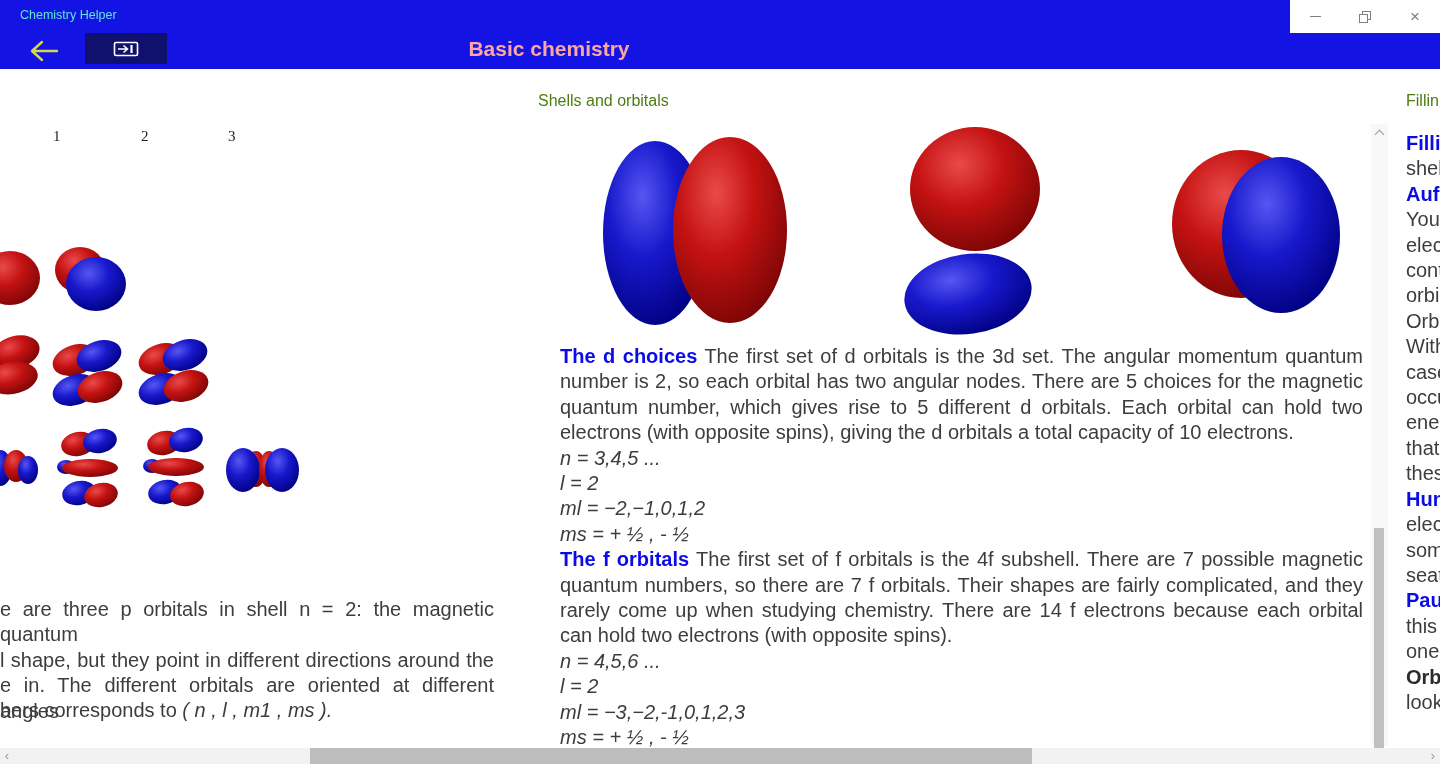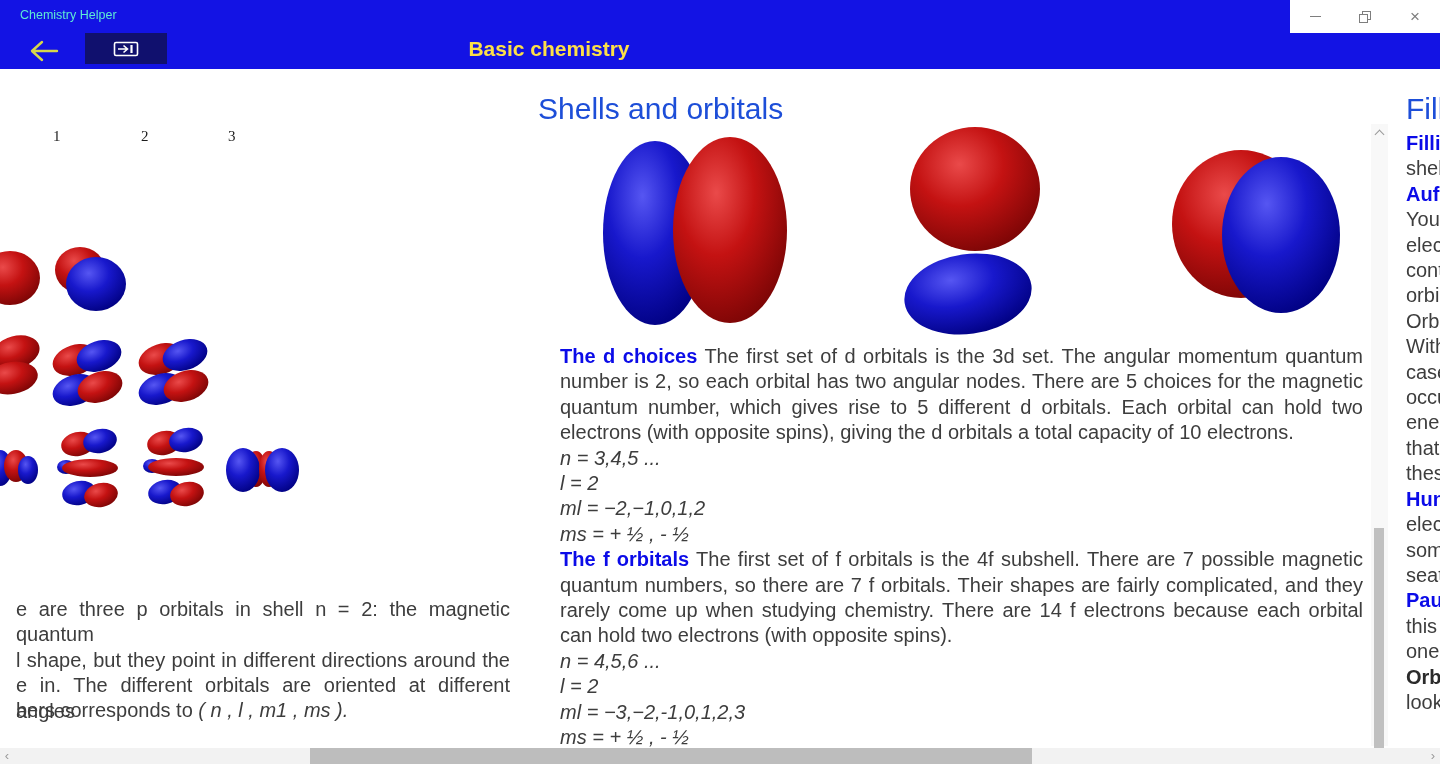--- a/index.html
+++ b/index.html
@@ -14,28 +14,28 @@
   .win-btn{flex:1;display:flex;align-items:center;justify-content:center;color:#7e7e7e;cursor:default;}
   .min-glyph{display:inline-block;width:11px;border-top:1.2px solid #7e7e7e;}
   .restore-glyph{position:relative;width:12px;height:12px;display:inline-block;}
   .rg-back{position:absolute;left:3px;top:0;width:7px;height:7px;border:1px solid #7e7e7e;}
   .rg-front{position:absolute;left:0;top:3px;width:7px;height:7px;border:1px solid #7e7e7e;background:#fff;}
   .close-glyph{font-size:17px;line-height:17px;}
   
   .navbar{position:absolute;left:0;top:33px;width:1440px;height:36px;background:#1313e4;}
   .back-btn{position:absolute;left:22px;top:4px;width:42px;height:28px;display:flex;align-items:center;justify-content:center;}
   .jump-btn{position:absolute;left:85px;top:0;width:82px;height:31px;background:#10106e;display:flex;align-items:center;justify-content:center;}
-  .nav-title{position:absolute;left:399px;top:4px;width:300px;text-align:center;color:#fde047;font-weight:bold;font-size:21px;}
-  
-  .heading{position:absolute;font-size:30px;color:#1d4ed8;white-space:nowrap;}
+  .nav-title{position:absolute;left:399px;top:4px;width:300px;text-align:center;color:#fca5a5;font-weight:bold;font-size:21px;}
+  
+  .heading{position:absolute;font-size:16px;color:#4d7c0f;white-space:nowrap;}
   #heading-center{left:538px;top:92px;}
   #heading-right{left:1406px;top:92px;}
   
   .col-label{position:absolute;top:128px;font-family:"Liberation Serif", serif;font-size:15px;color:#1c1c1c;}
-  .lp-para{position:absolute;left:0;width:494px;font-size:20px;line-height:25.4px;color:#3d3d3d;padding-left:16px;}
+  .lp-para{position:absolute;left:0;width:494px;font-size:20px;line-height:25.4px;color:#3d3d3d;}
   .jline{text-align:justify;text-align-last:justify;}
   .nline{text-align:left;}
   .link{color:#0b0be8;font-weight:bold;}
   .mathit{font-style:italic;}
   
   .cp-flow{position:absolute;left:560px;top:344px;width:803px;font-size:20px;line-height:25.4px;color:#3d3d3d;}
   .cp-flow p{margin:0;text-align:justify;}
   .qline{font-style:italic;}
   
   .rp-lines{position:absolute;left:1406px;top:131px;font-size:20px;line-height:25.4px;color:#3d3d3d;white-space:nowrap;}

